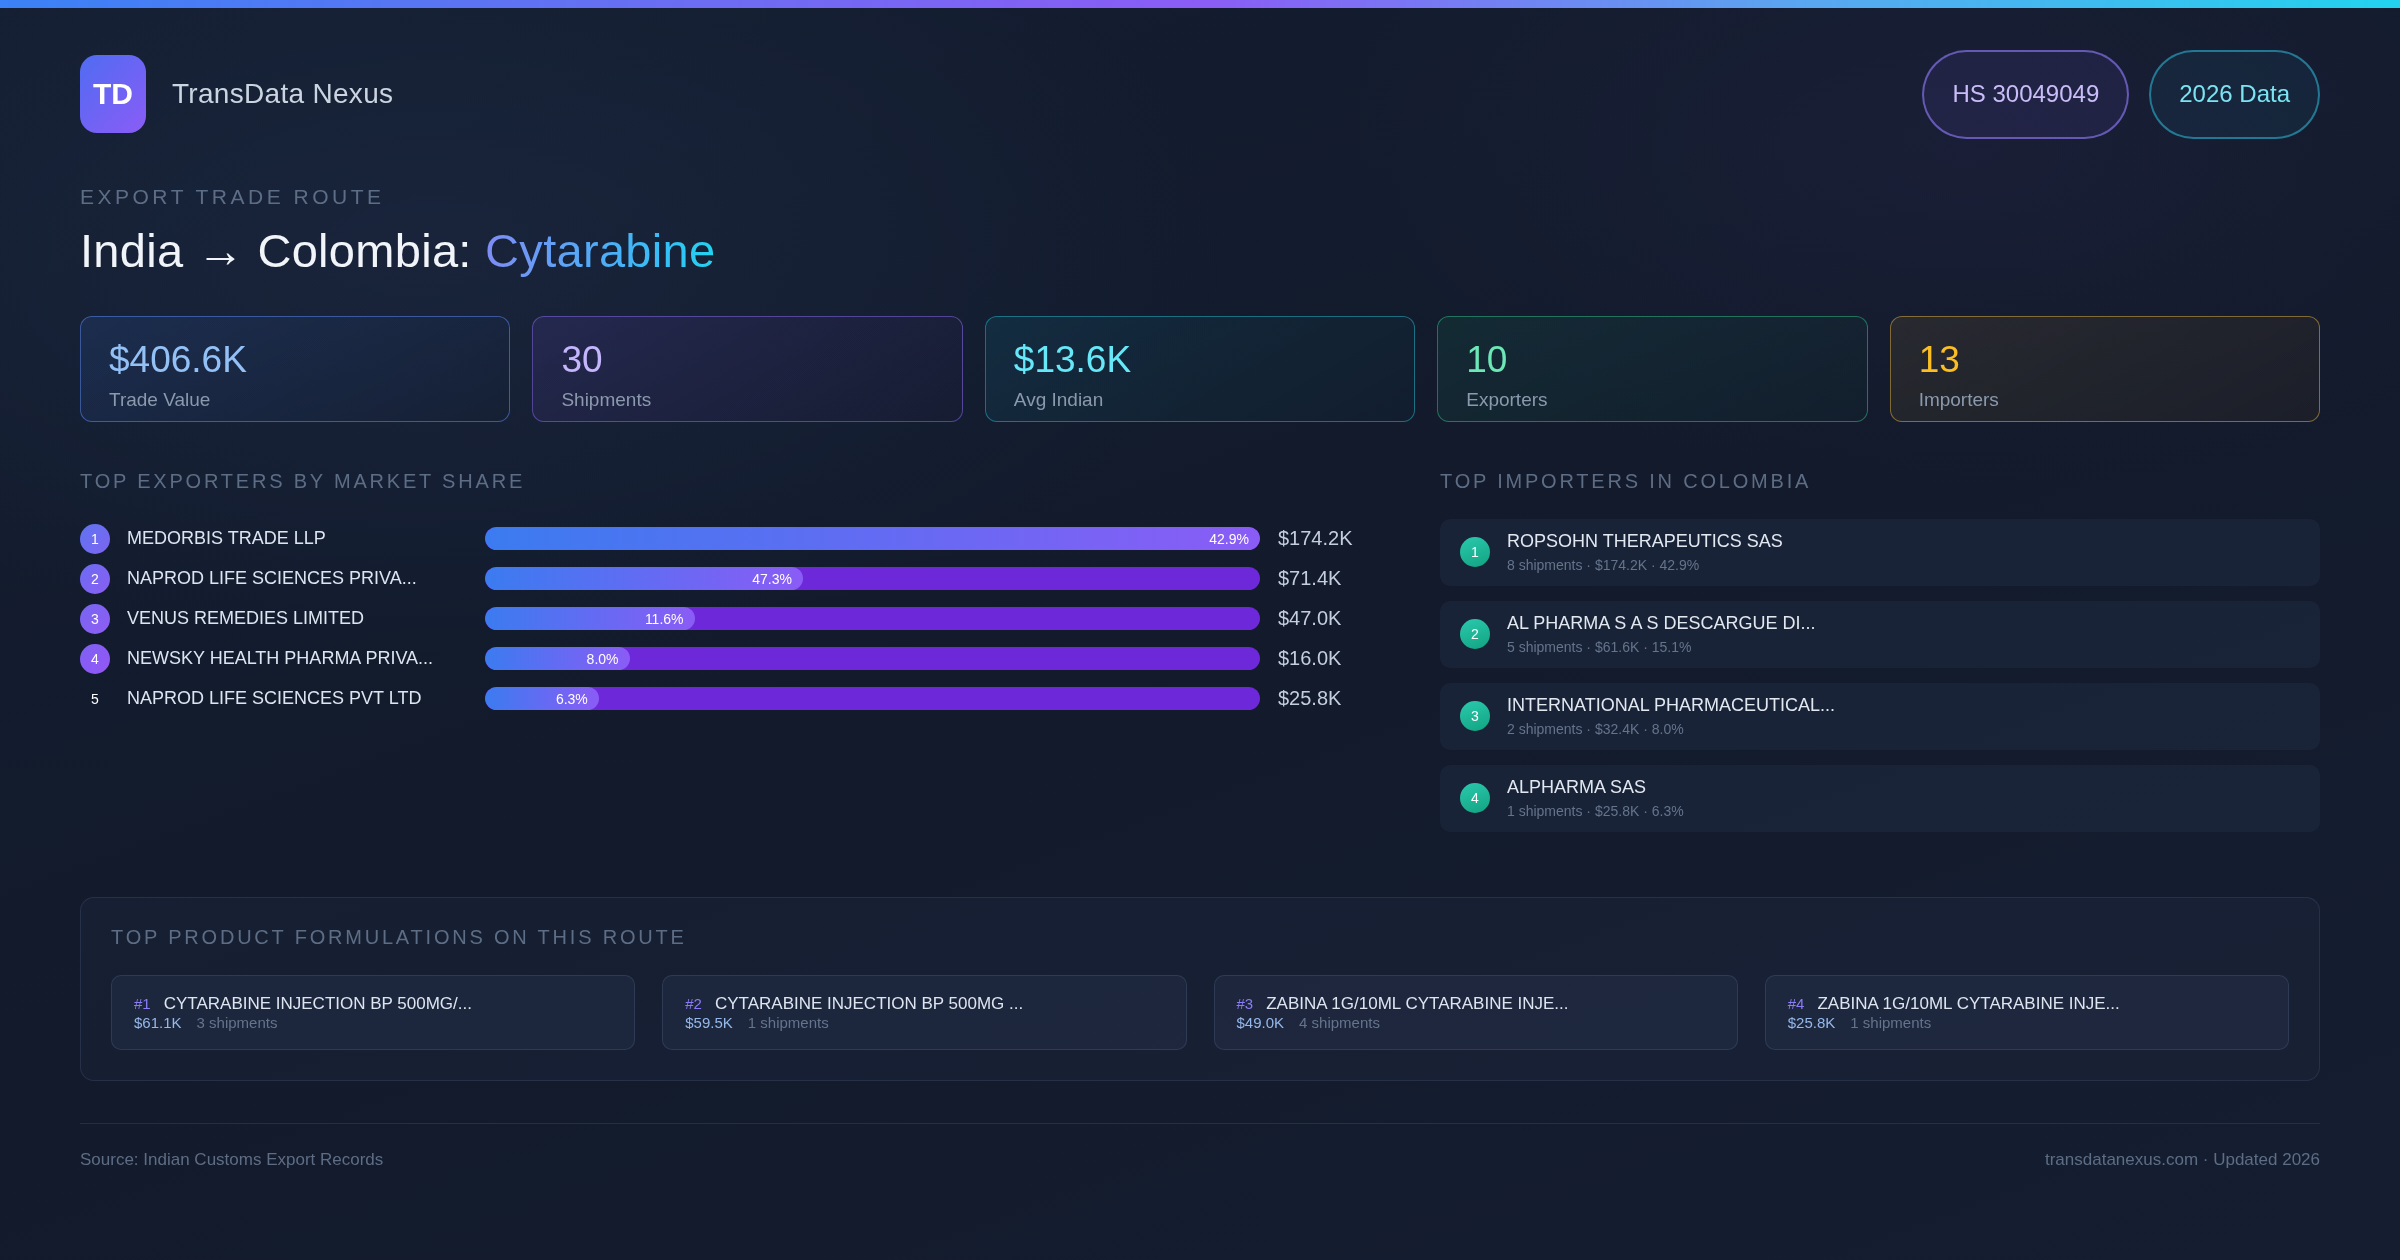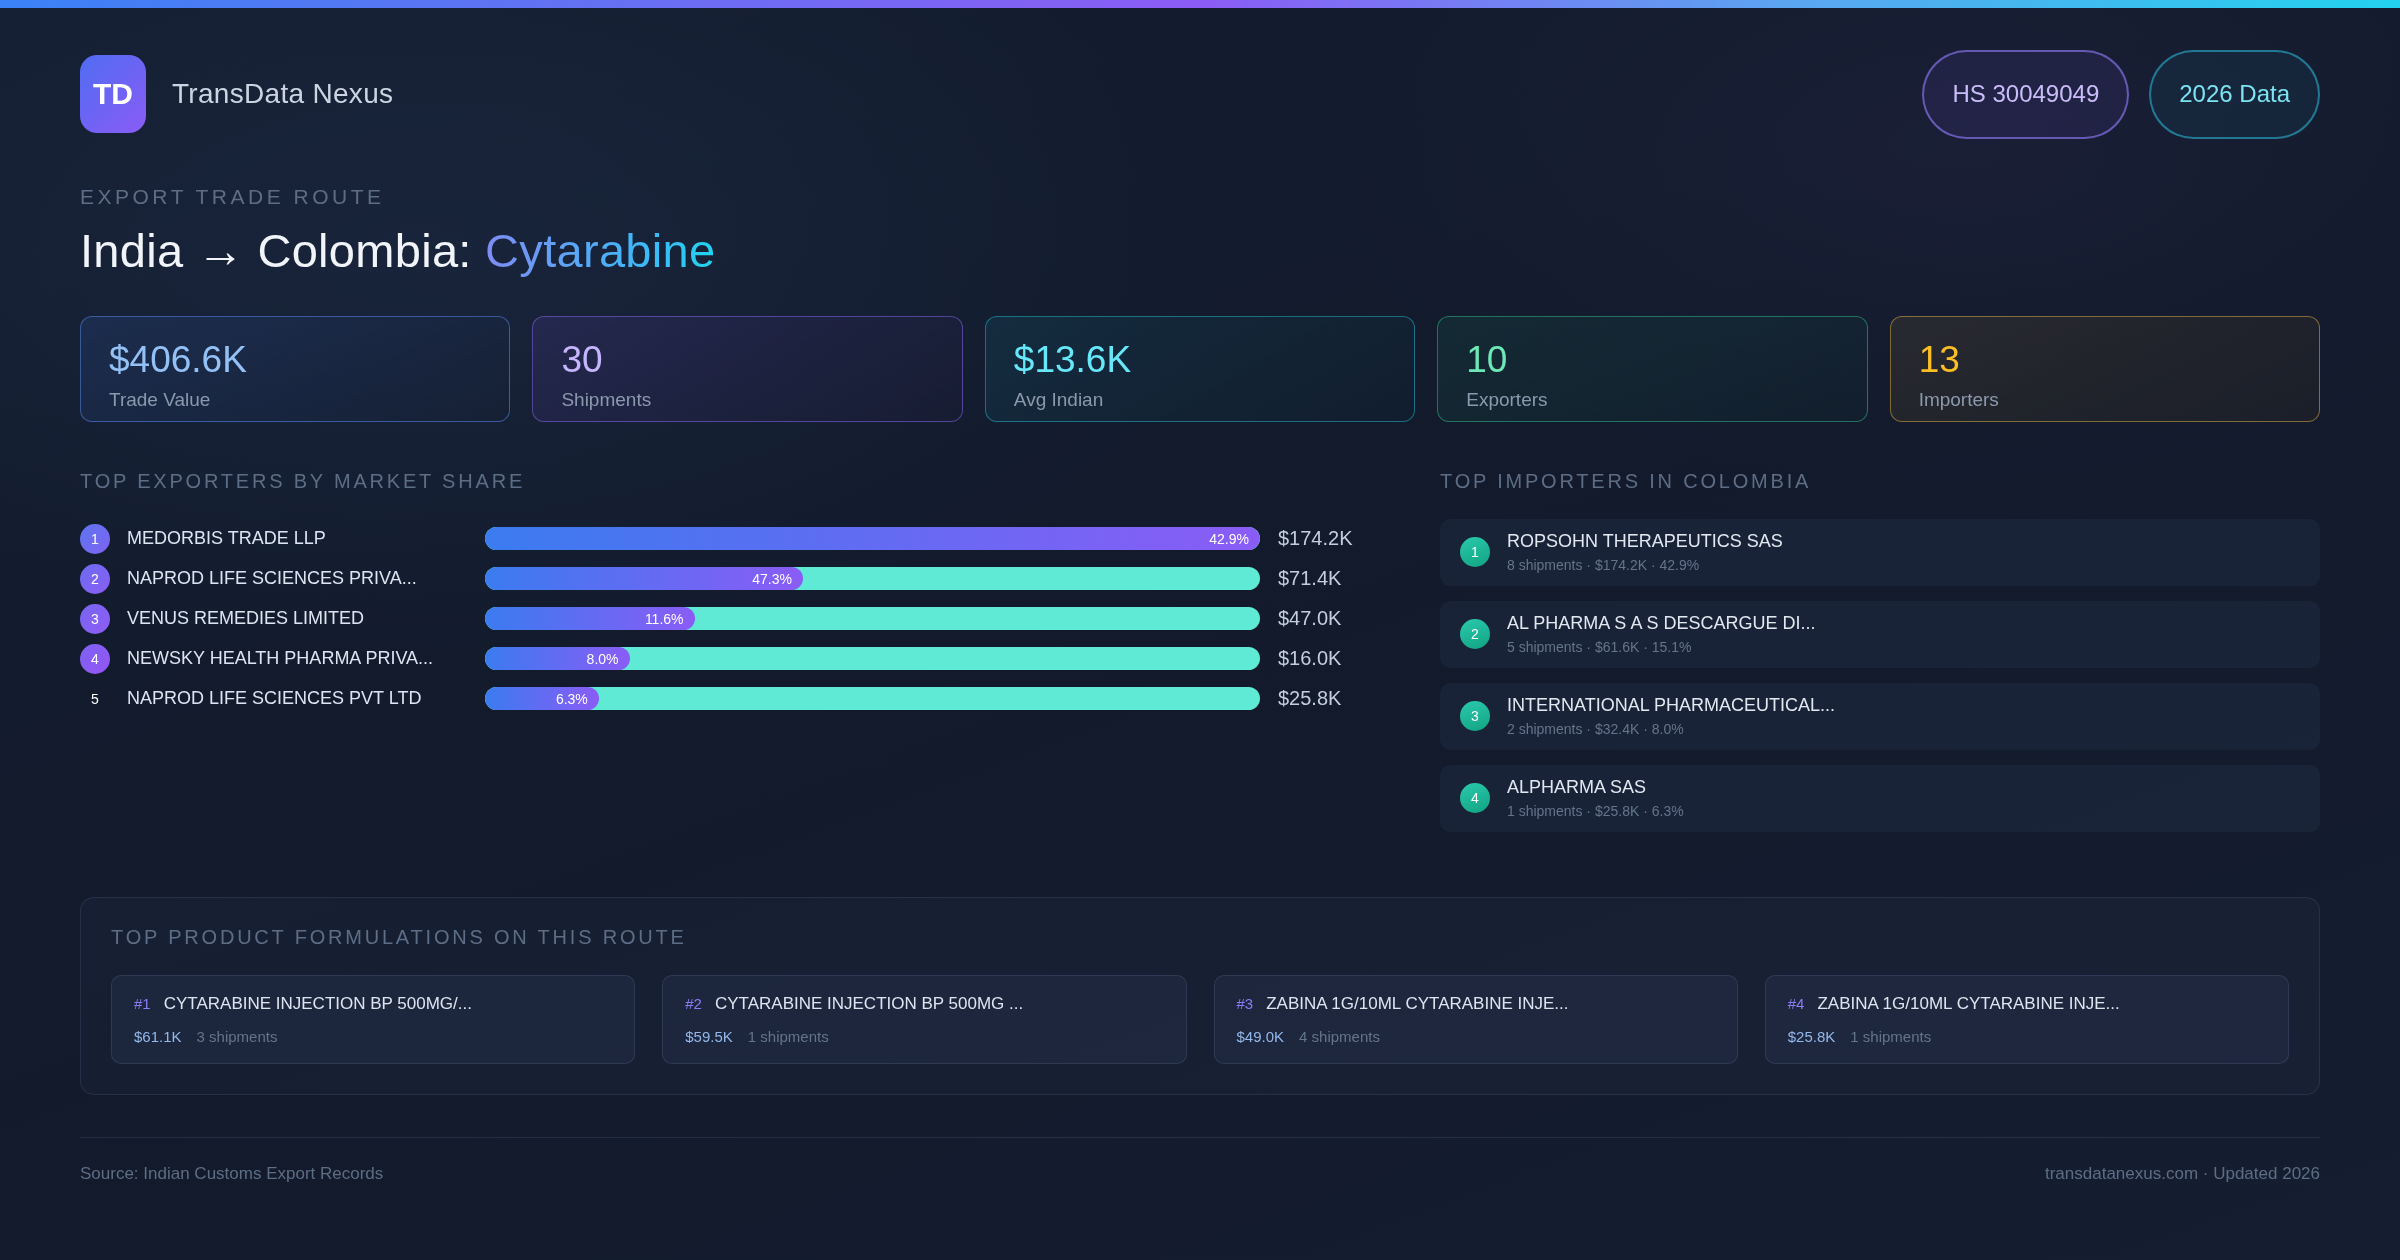--- a/index.html
+++ b/index.html
@@ -53,42 +53,42 @@
   
   .exp-row { display:flex; align-items:center; height:40px; }
   .rank { width:30px; height:30px; border-radius:50%; flex:0 0 auto; display:flex; align-items:center; justify-content:center;
     font-size:14px; color:#fff; margin-right:17px; }
   .exp-row:nth-of-type(1) .rank{ background:linear-gradient(135deg,#4d85f0,#5e6cf0); }
   .exp-row:nth-of-type(2) .rank{ background:linear-gradient(135deg,#5e74f0,#7e64f0); }
   .exp-row:nth-of-type(3) .rank{ background:linear-gradient(135deg,#6c6cf2,#8a5ef2); }
   .exp-row:nth-of-type(4) .rank{ background:linear-gradient(135deg,#7766f2,#8f5cf4); }
   .exp-row:nth-of-type(5) .rank{ background:linear-gradient(135deg,#7e62f3,#9455f5); }
   .exp-name { width:358px; flex:0 0 auto; font-size:18px; color:#dde5f1; white-space:nowrap; overflow:hidden; }
-  .bar-track { flex:1; height:23px; border-radius:12px; background:#5eead4; position:relative; overflow:hidden; }
+  .bar-track { flex:1; height:23px; border-radius:12px; background:#6d28d9; position:relative; overflow:hidden; }
   .bar-fill { height:100%; border-radius:12px; background:linear-gradient(90deg,#3b7bf0,#8a5cf6); position:relative; min-width:60px; }
   .bar-pct { position:absolute; right:11px; top:50%; transform:translateY(-50%); font-size:14px; color:#fff; }
   .exp-value { flex:0 0 110px; padding-left:18px; font-size:20px; color:#c3cede; white-space:nowrap; }
 
   
   .imp-card { background:rgba(32,44,68,0.5); border-radius:10px; padding:12px 20px; min-height:67px;
     display:flex; align-items:center; gap:17px; margin-bottom:15px; }
   .imp-badge { width:30px; height:30px; border-radius:50%; flex:0 0 auto; display:flex; align-items:center; justify-content:center;
     font-size:14px; color:#fff; background:linear-gradient(160deg,#2bc9ae,#11a381); }
   .imp-name { font-size:18px; color:#e2e8f0; white-space:nowrap; }
   .imp-meta { margin-top:5px; font-size:14px; color:#64748b; }
 
   
   .form-panel { margin-top:50px; background:rgba(28,37,60,0.45); border:1px solid rgba(80,95,130,0.28);
     border-radius:14px; padding:28px 30px 30px; }
   .form-cards { display:flex; gap:27px; margin-top:26px; }
   .prod-card { flex:1; background:rgba(46,58,88,0.28); border:1px solid rgba(95,110,145,0.28); border-radius:10px; padding:18px 22px; }
   .prod-top { display:flex; align-items:baseline; gap:13px; }
   .prod-rank { font-size:15px; color:#8b7cf6; flex:0 0 auto; }
   .prod-name { font-size:17px; color:#dde5f0; white-space:nowrap; overflow:hidden; }
-  .prod-bottom { display:flex; align-items:flex-end; gap:15px; margin-top:14px; }
+  .prod-bottom { display:flex; align-items:flex-end; gap:15px; }
   .prod-value { font-size:15px; color:#94b8ea; }
   .prod-ship { font-size:15px; color:#64748b; }
 
   
   .footer { margin-top:42px; border-top:1px solid rgba(71,85,105,0.35); padding-top:26px;
     display:flex; justify-content:space-between; font-size:17px; color:#5d6d85; }
 </style>
 </head>
 <body>
 

